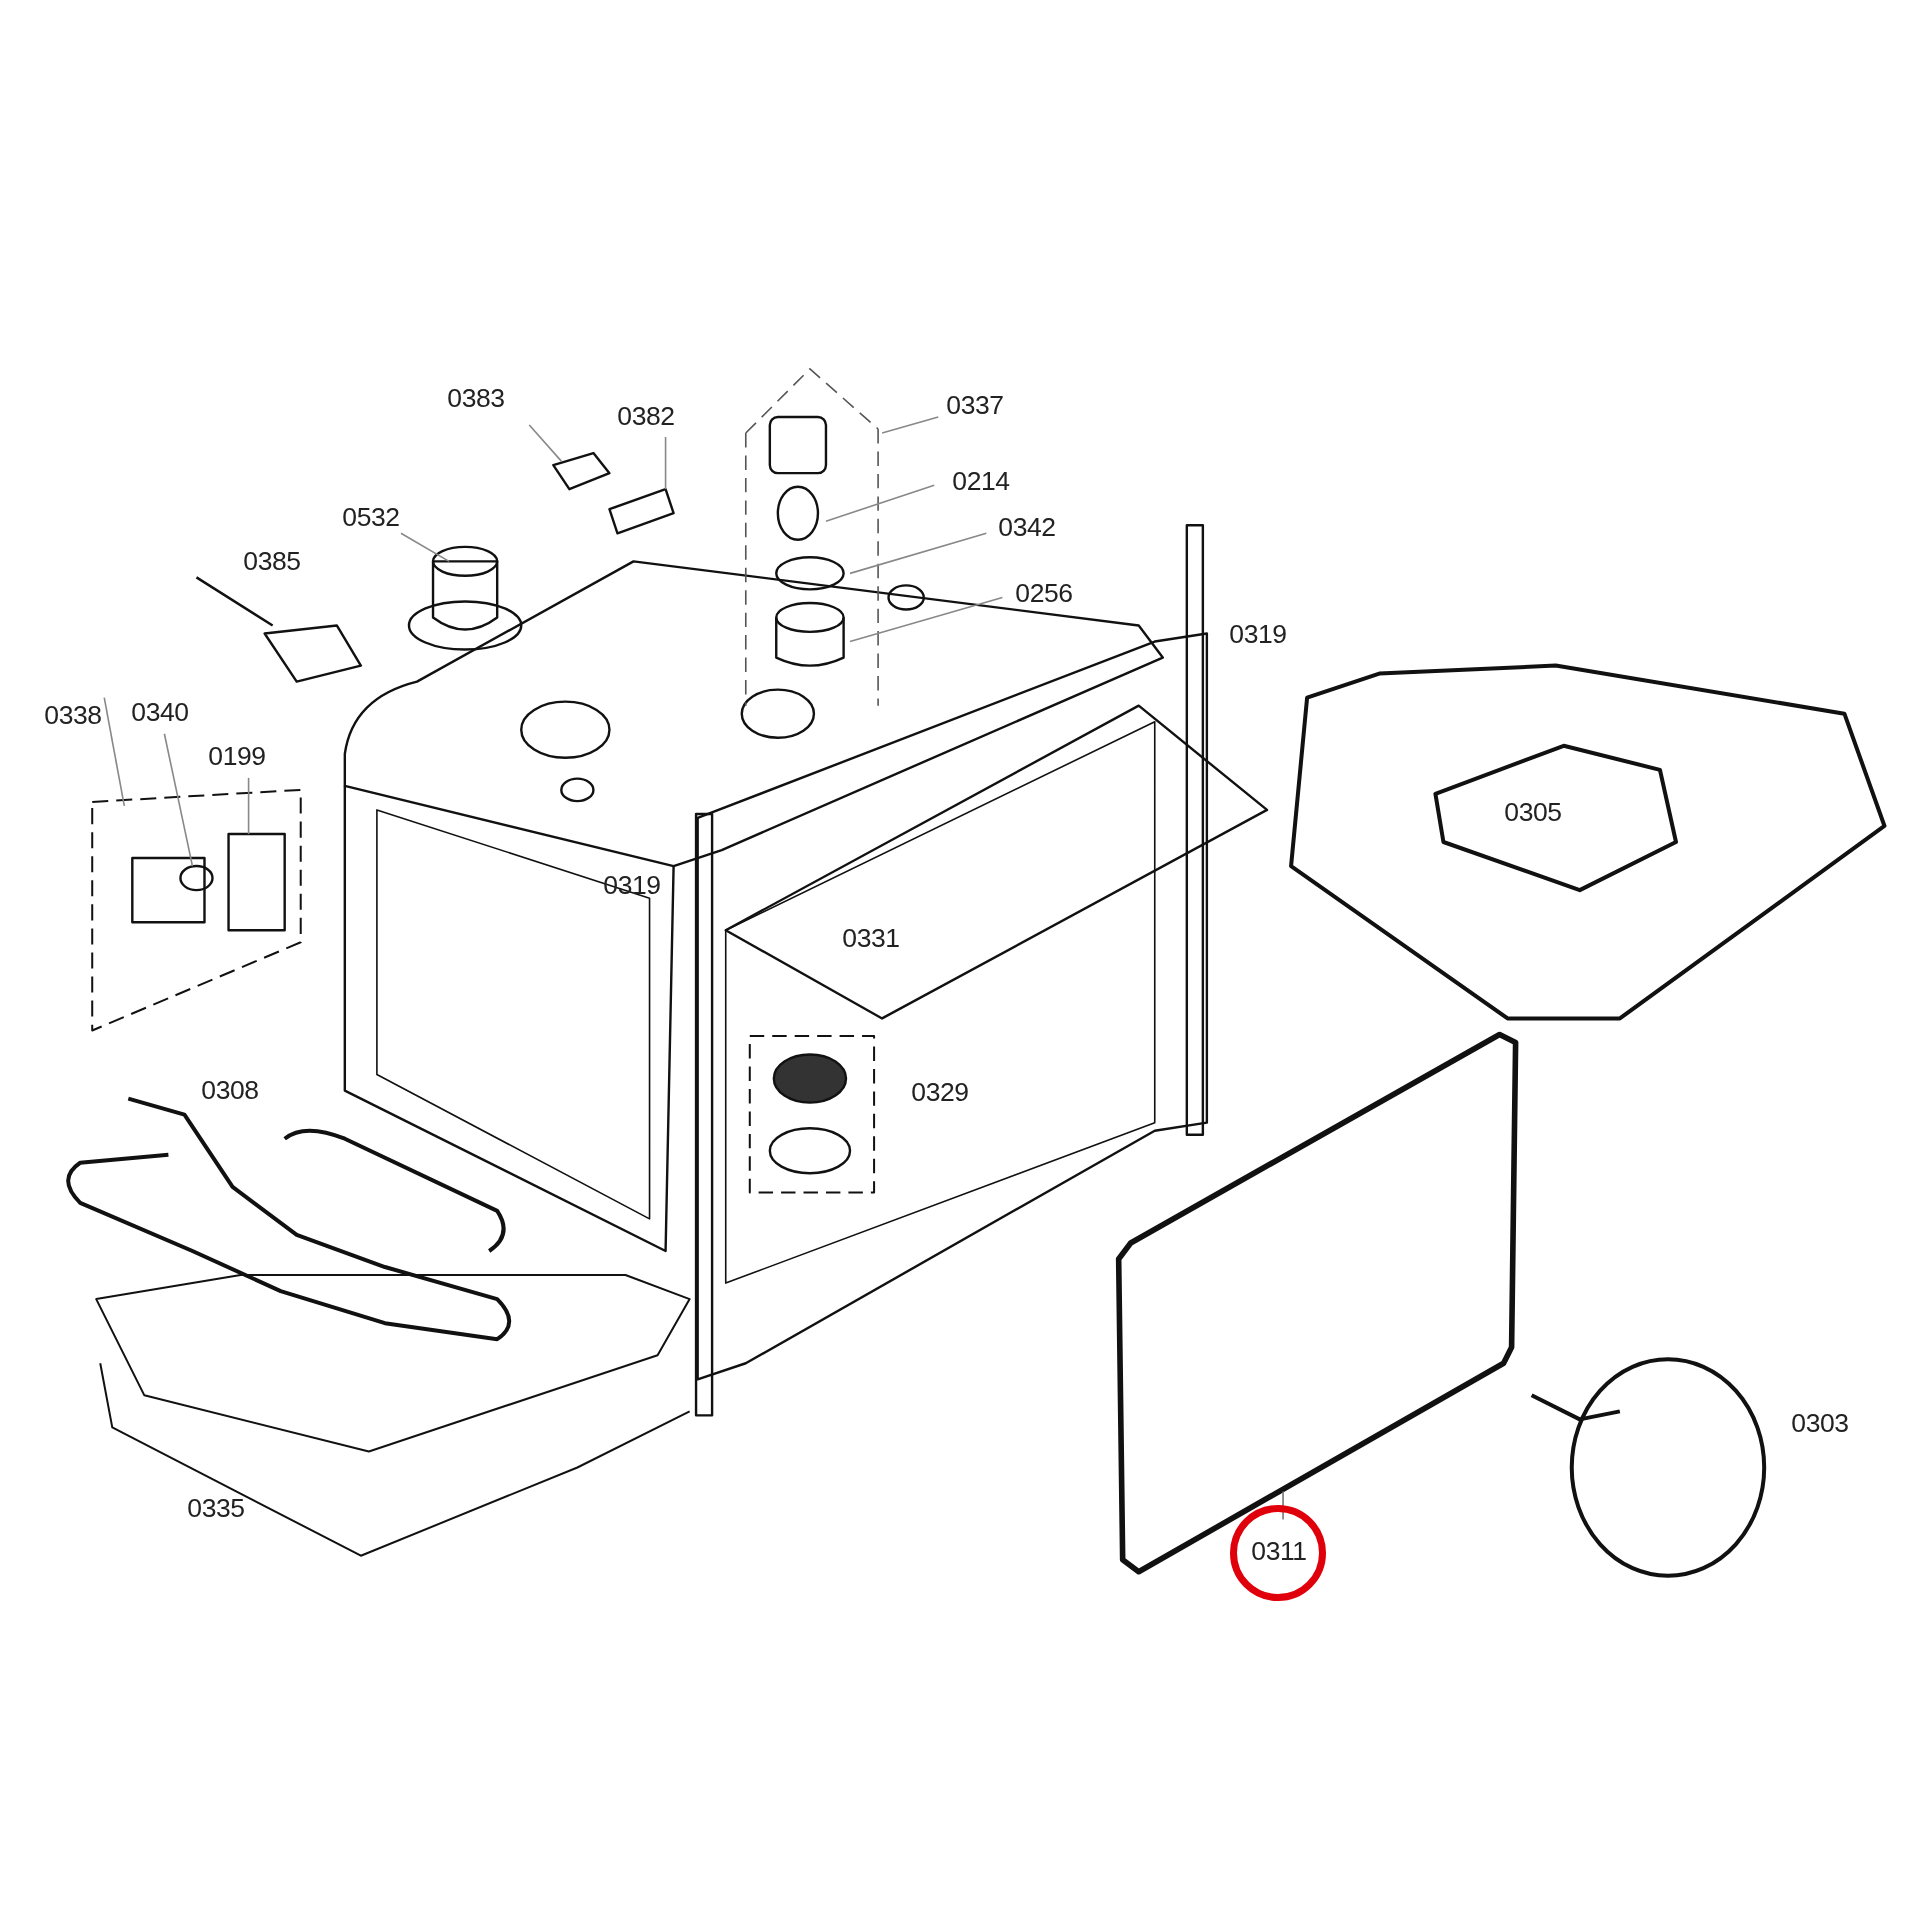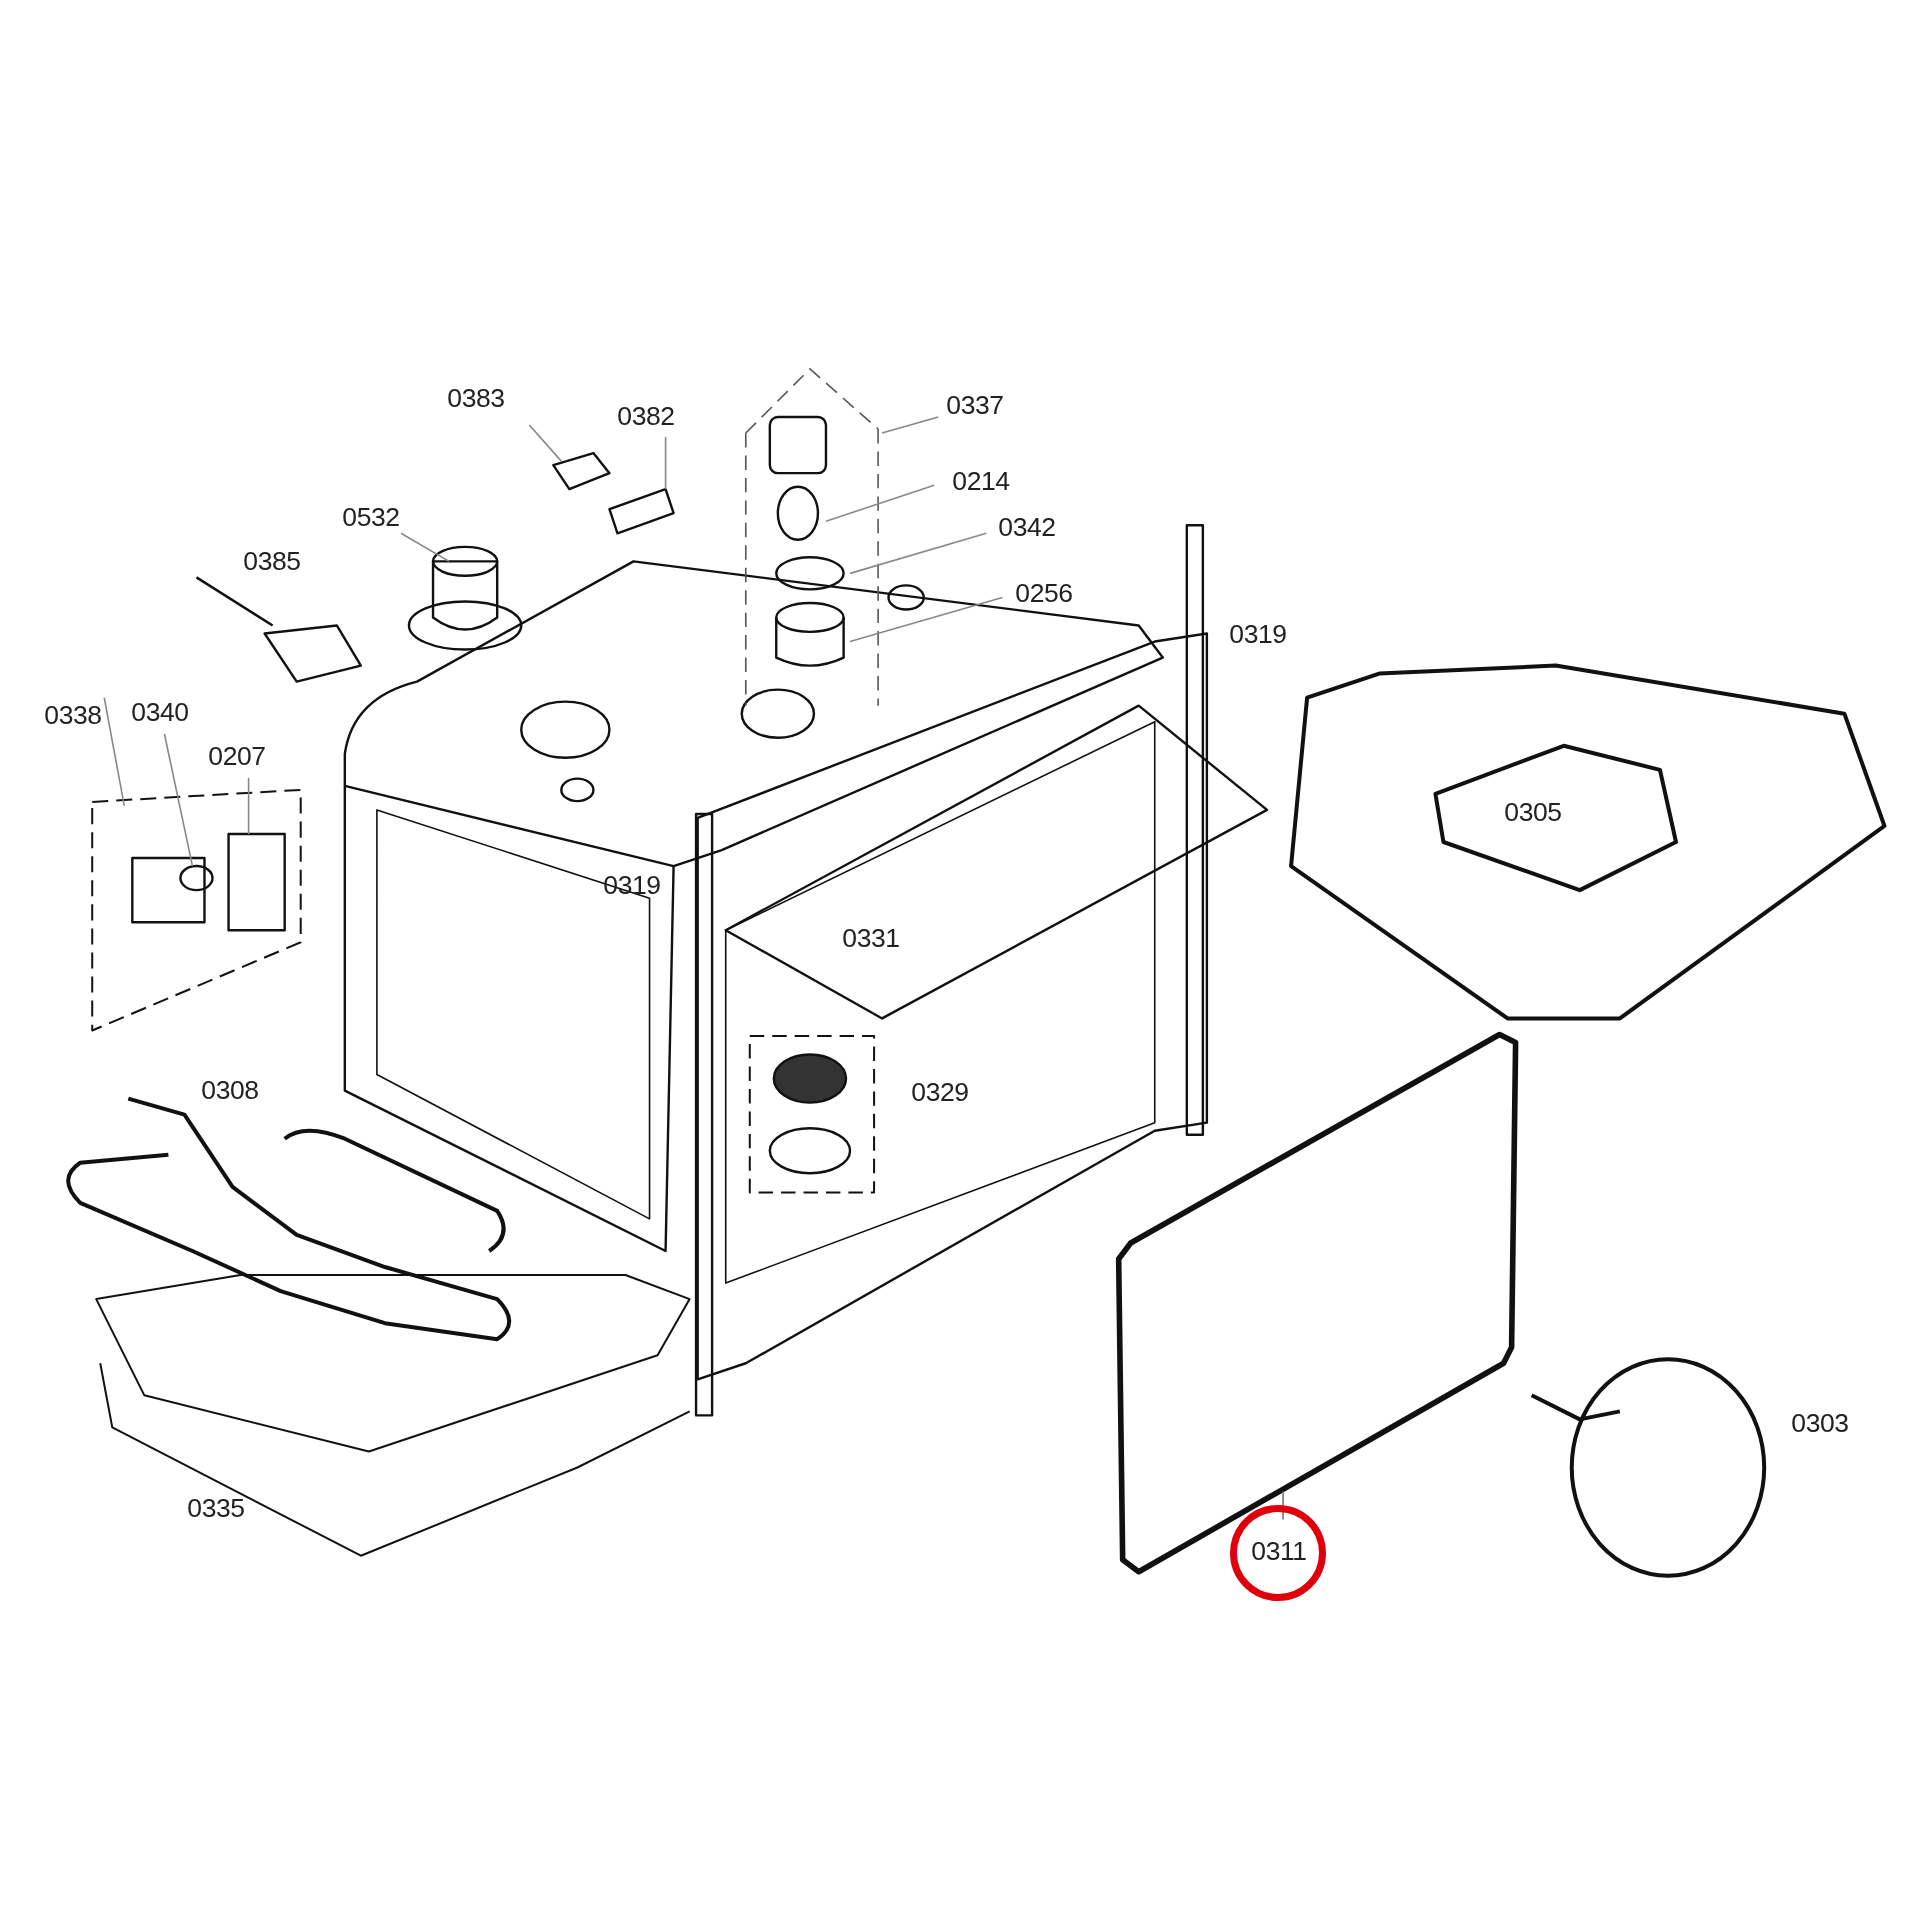--- a/index.html
+++ b/index.html
@@ -94,21 +94,21 @@
   <div class="lbl" style="left:646px;top:416px;">0382</div>
   <div class="lbl" style="left:975px;top:405px;">0337</div>
   <div class="lbl" style="left:981px;top:481px;">0214</div>
   <div class="lbl" style="left:1027px;top:527px;">0342</div>
   <div class="lbl" style="left:1044px;top:593px;">0256</div>
   <div class="lbl" style="left:371px;top:517px;">0532</div>
   <div class="lbl" style="left:272px;top:561px;">0385</div>
   <div class="lbl" style="left:1258px;top:634px;">0319</div>
   <div class="lbl" style="left:73px;top:687px;margin-top:28px;">0338</div>
   <div class="lbl" style="left:160px;top:712px;">0340</div>
-  <div class="lbl" style="left:237px;top:756px;">0207</div>
+  <div class="lbl" style="left:237px;top:756px;">0199</div>
   <div class="lbl" style="left:1533px;top:812px;">0305</div>
   <div class="lbl" style="left:632px;top:885px;">0319</div>
   <div class="lbl" style="left:871px;top:938px;">0331</div>
   <div class="lbl" style="left:230px;top:1090px;">0308</div>
   <div class="lbl" style="left:940px;top:1092px;">0329</div>
   <div class="lbl" style="left:1820px;top:1423px;">0303</div>
   <div class="lbl" style="left:216px;top:1508px;">0335</div>
   <div class="lbl" style="left:1279px;top:1551px;">0311</div>
 </div>
 

